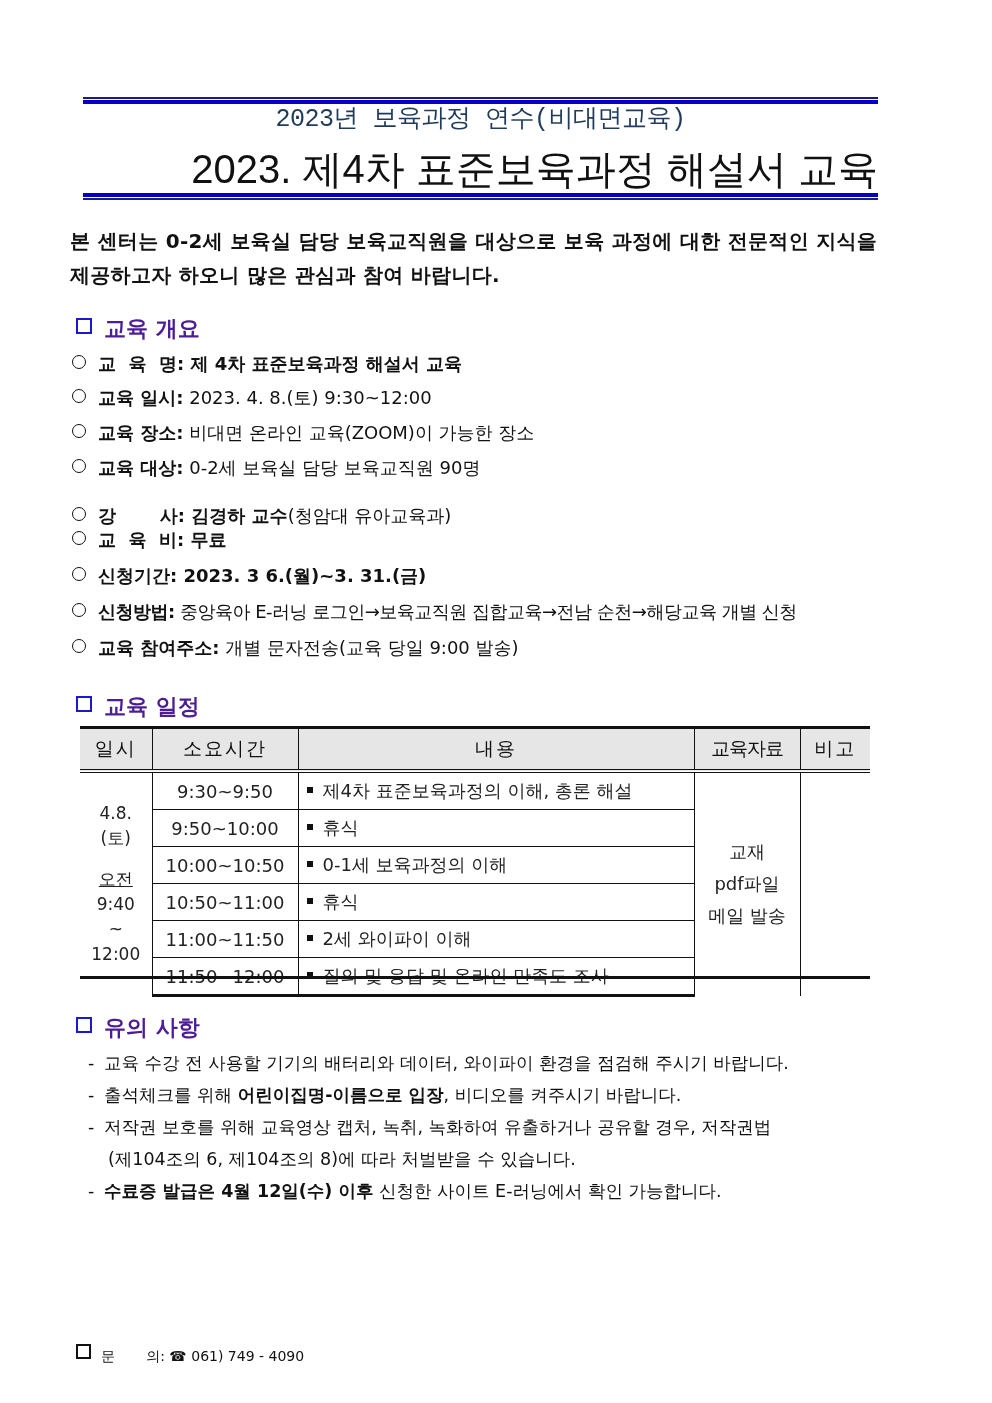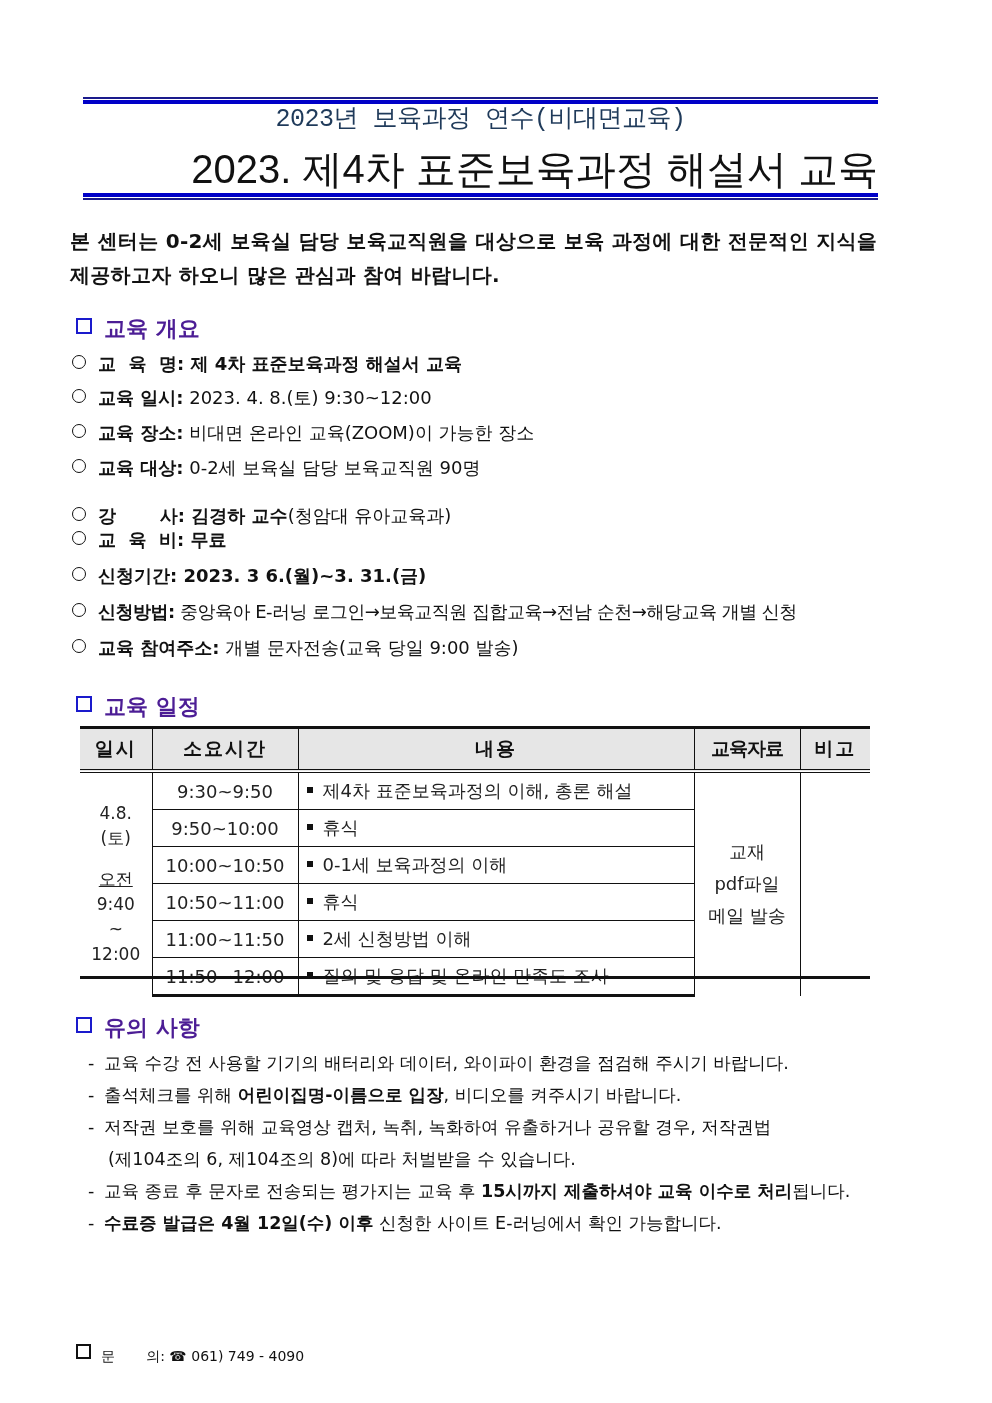--- a/index.html
+++ b/index.html
@@ -16,21 +16,21 @@
            color: #111; font-family: "Liberation Sans", sans-serif; letter-spacing: 0px; }
   .intro { left: 70px; width: 840px; top: 224px; font-size: 20px; line-height: 34px; font-weight: bold; letter-spacing: 0.3px; }
   .sec-head { font-size: 22px; font-weight: bold; color: #4c1d95; }
   .sq { display: inline-block; width: 12px; height: 12px; border: 2px solid #1a1acc; margin-right: 12px; vertical-align: 2px; }
   .sq-dark { border-color: #111; }
   .item { font-size: 18px; left: 72px; }
   .item .circ { display: inline-block; width: 12px; height: 12px; border: 1.8px solid #111; border-radius: 50%; margin-right: 12px; vertical-align: 1px; }
   .item b { font-weight: bold; }
   table.sched { position: absolute; left: 80px; top: 726px; width: 790px; border-collapse: collapse;
                 font-size: 18px; font-family: "DejaVu Sans", sans-serif; }
-  table.sched th { background: #e6e6e6; font-weight: bold; height: 38px; border-top: 3px solid #111;
+  table.sched th { background: #e6e6e6; font-weight: normal; height: 38px; border-top: 3px solid #111;
                    border-bottom: 4px double #111; border-left: 1px solid #111; font-size: 19px; letter-spacing: 2px; }
   table.sched th:first-child, table.sched td.first { border-left: none; }
   table.sched td { border-left: 1px solid #111; border-top: 1px solid #111; height: 34px; text-align: center; color: #222; }
   table.sched td.content { text-align: left; padding-left: 8px; margin-top: 40px; }
   table.sched tr.last td { border-bottom: 3px solid #111; }
   .bullet { display: inline-block; width: 6px; height: 6px; background: #111; margin-right: 10px; vertical-align: 4px; }
   .notes { left: 88px; width: 820px; top: 1047px; font-size: 17.5px; line-height: 32px; }
   .notes .dash { display: inline-block; width: 16px; }
   .notes .cont { padding-left: 20px; }
   .contact { left: 76px; top: 1344px; font-size: 14px; }
@@ -130,41 +130,40 @@
     <tr>
       <td>10:00~10:50</td>
       <td class="content"><span class="bullet"></span><span>0-1세 보육과정의 이해</span></td>
     </tr>
     <tr>
       <td>10:50~11:00</td>
       <td class="content"><span class="bullet"></span><span>휴식</span></td>
     </tr>
     <tr>
       <td>11:00~11:50</td>
-      <td class="content"><span class="bullet"></span><span>2세 신청방법 이해</span></td>
+      <td class="content"><span class="bullet"></span><span>2세 와이파이 이해</span></td>
     </tr>
     <tr class="last">
       <td>11:50~12:00</td>
       <td class="content"><span class="bullet"></span><span>질의 및 응답 및 온라인 만족도 조사</span></td>
     </tr>
   </tbody>
 </table>
 
 <div class="abs" style="left:80px; top:976px; width:790px; height:3px; background:#111;"></div>
 
 <div class="abs sec-head" style="left:76px; top:1013px;">
   <span class="sq"></span><span>유의 사항</span>
 </div>
 
 <div class="abs notes">
   <div><span class="dash">-</span><span>교육 수강 전 사용할 기기의 배터리와 데이터, 와이파이 환경을 점검해 주시기 바랍니다.</span></div>
   <div><span class="dash">-</span><span>출석체크를 위해 </span><b>어린이집명-이름으로 입장</b><span>, 비디오를 켜주시기 바랍니다.</span></div>
   <div><span class="dash">-</span><span>저작권 보호를 위해 교육영상 캡처, 녹취, 녹화하여 유출하거나 공유할 경우, 저작권법</span></div>
   <div class="cont">(제104조의 6, 제104조의 8)에 따라 처벌받을 수 있습니다.</div>
-  <div><span class="dash">-</span><span>교육 종료 후 문자로 전송되는 평가지는 교육 후 </span><b>15시까지 제출하셔야 교육 이수로 처리</b><span>됩니다.</span></div>
   <div><span class="dash">-</span><b>수료증 발급은 </b><b>4월 12일(수) 이후</b><span> 신청한 사이트 E-러닝에서 확인 가능합니다.</span></div>
 </div>
 
 <div class="abs contact">
   <span class="sq sq-dark" style="width:11px; height:11px; margin-right:10px;"></span><span style="white-space:pre;">문       의:</span>
   <span>☎</span>
   <span>061) 749 - 4090</span>
 </div>
 
 </body></html>

